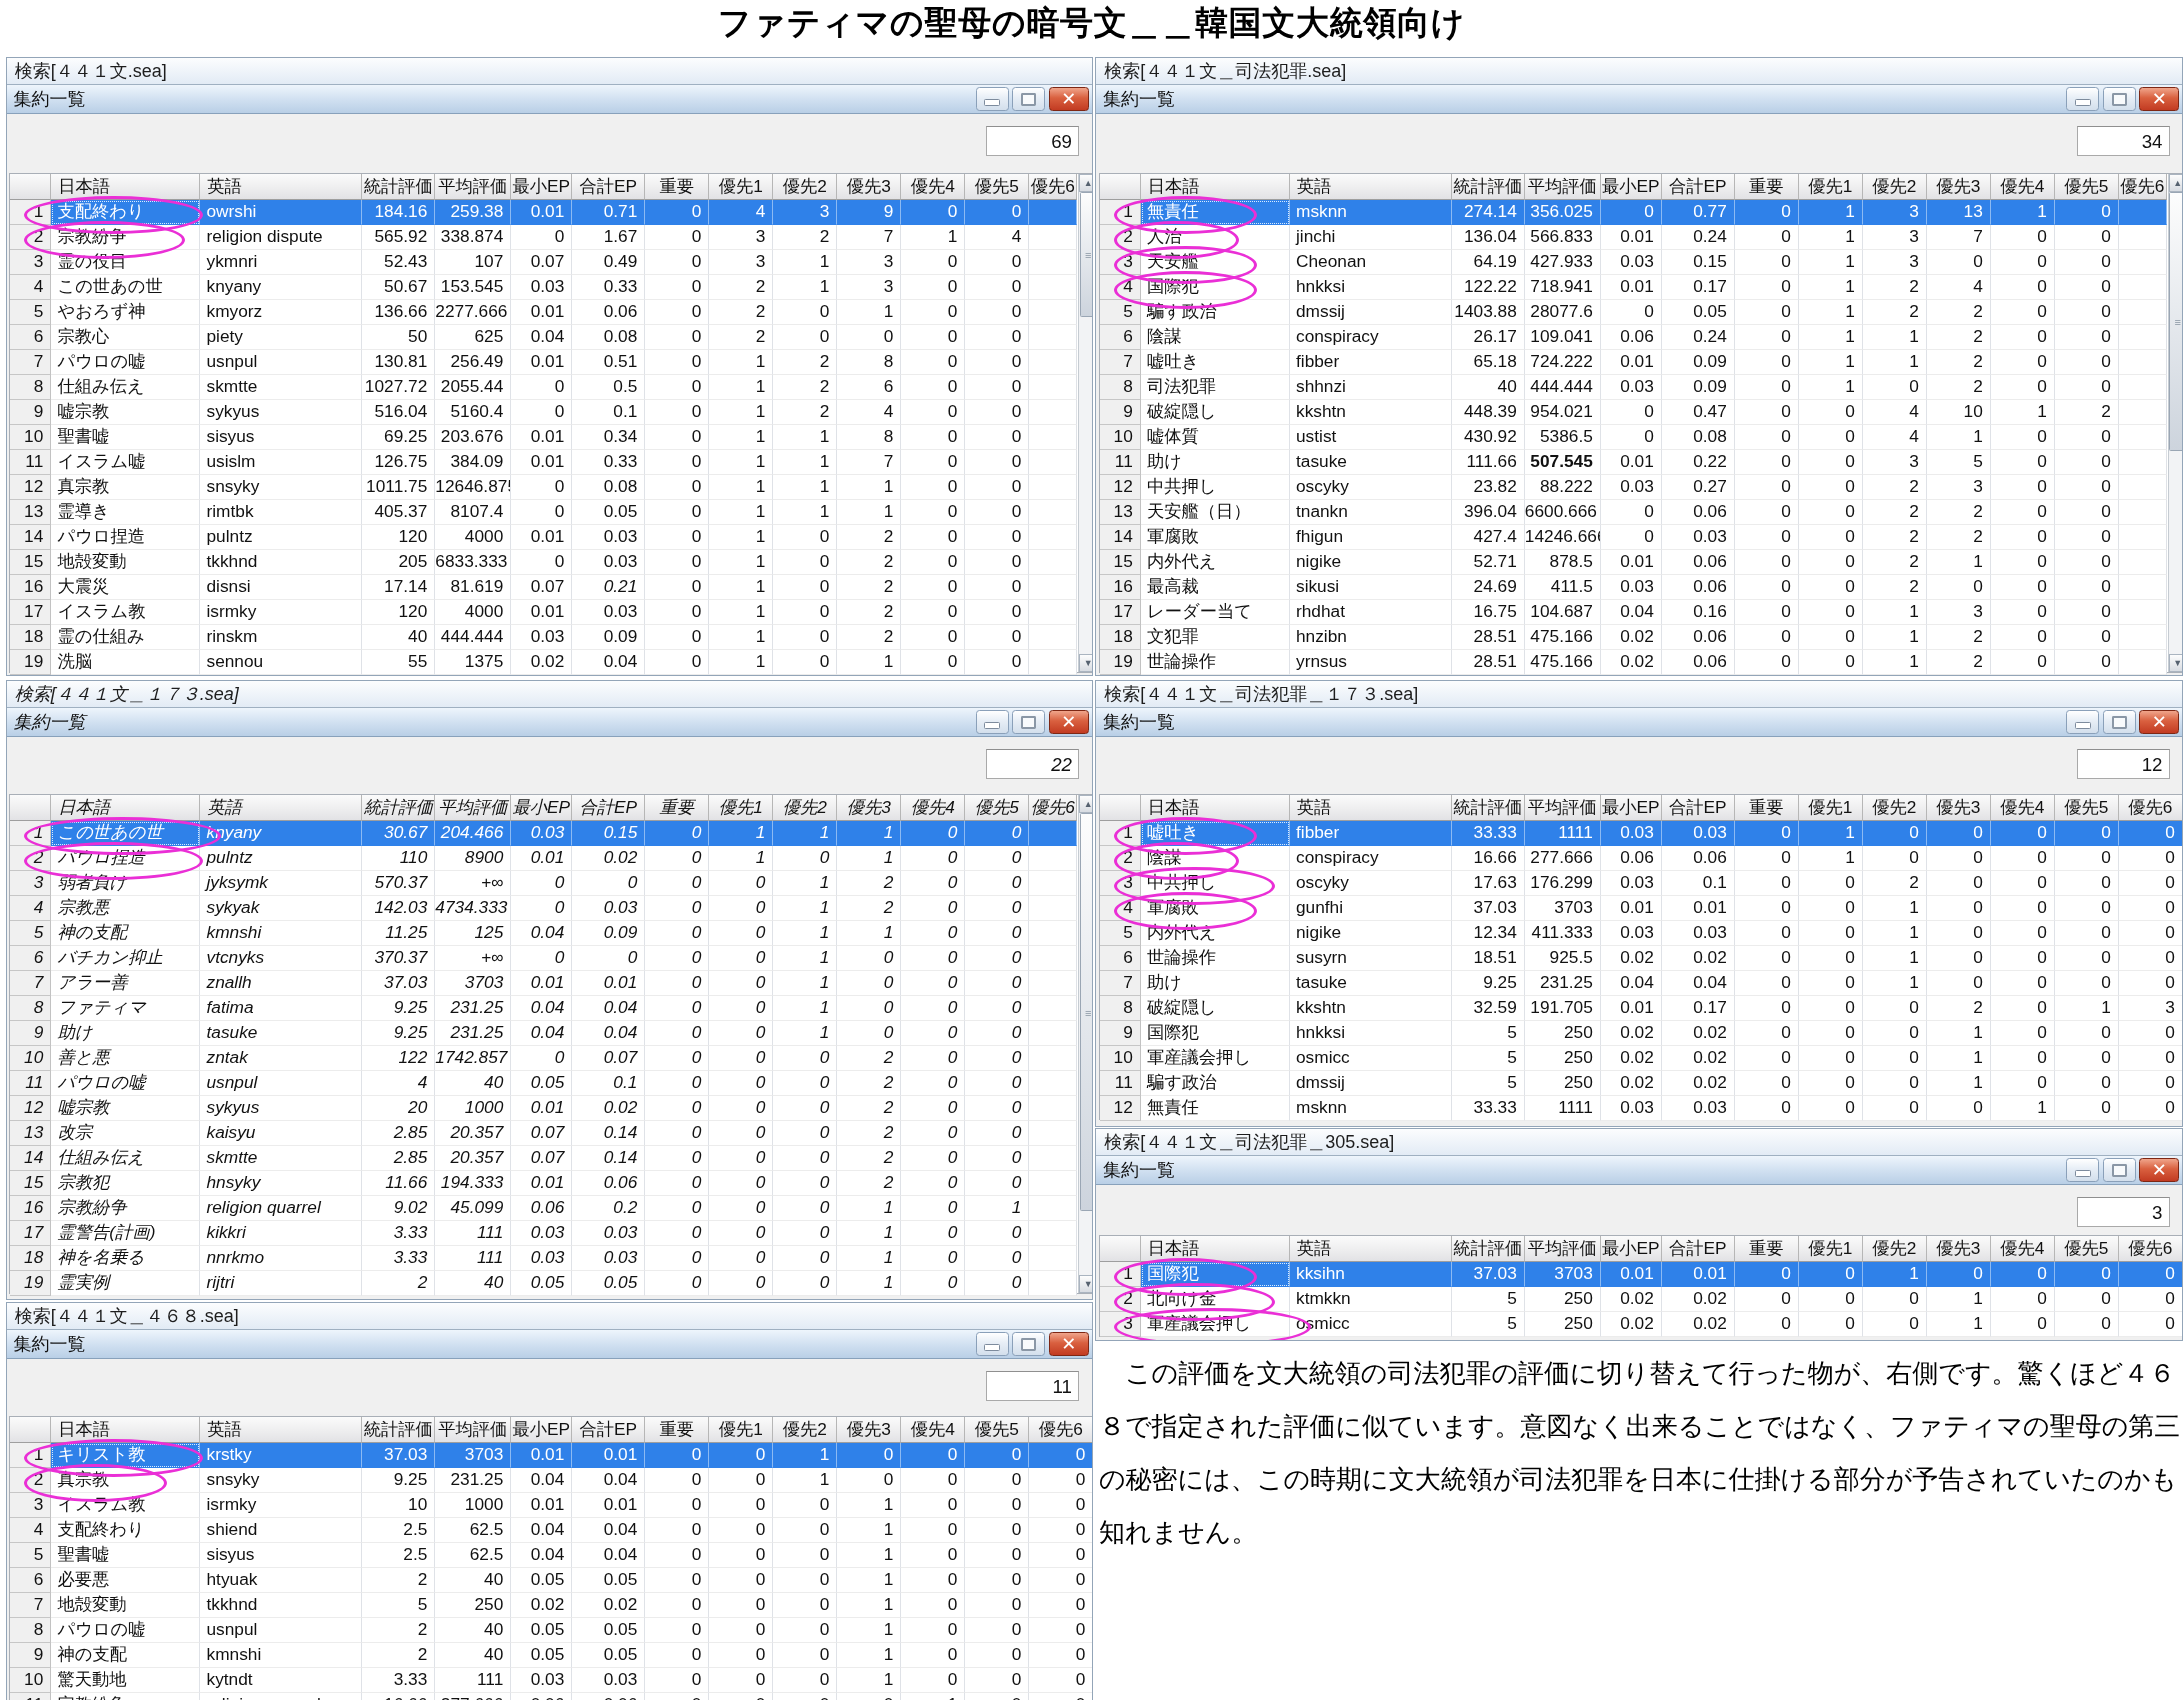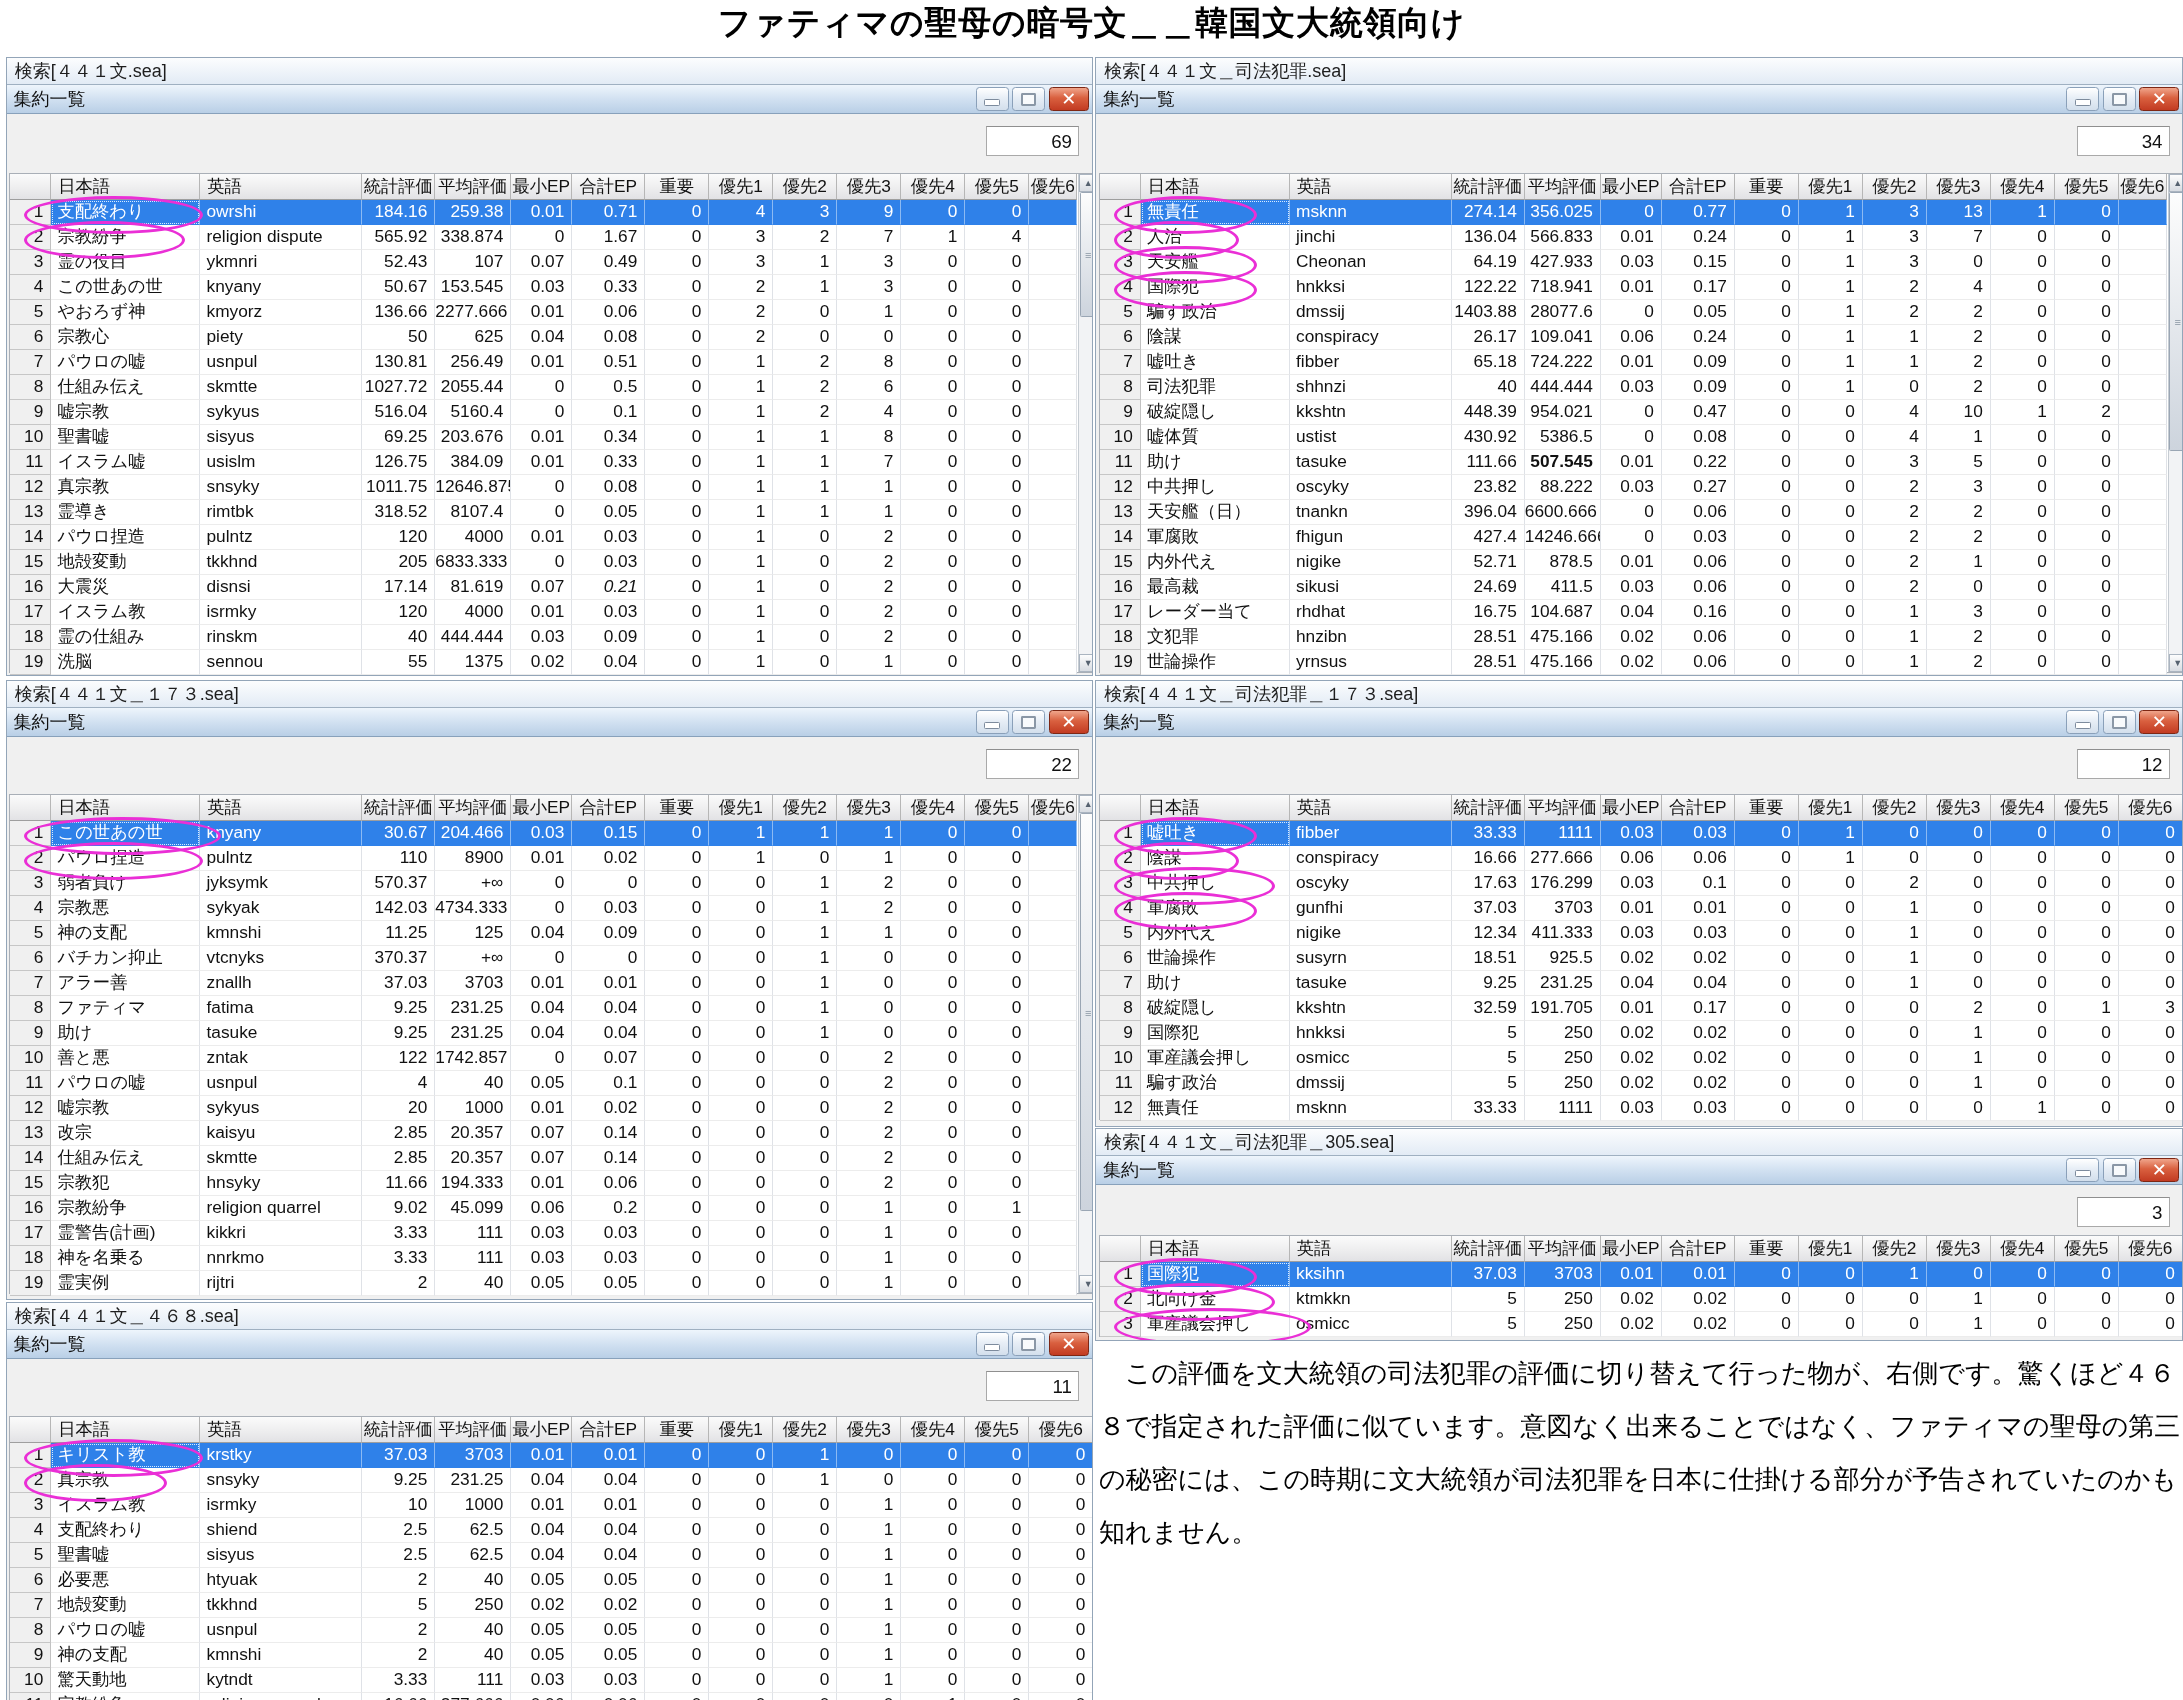--- a/index.html
+++ b/index.html
@@ -303,21 +303,21 @@
           <div class="cell c-val" style="width: 64px;">1</div>
           <div class="cell c-val" style="width: 64px;">1</div>
           <div class="cell c-val" style="width: 64px;">0</div>
           <div class="cell c-val" style="width: 64px;">0</div>
           <div class="cell c-val" style="width: 48px;"></div>
         </div>
         <div class="row">
           <div class="cell c-num" style="width: 41px;">13</div>
           <div class="cell c-jp" style="width: 149px;">霊導き</div>
           <div class="cell c-en" style="width: 162px;">rimtbk</div>
-          <div class="cell c-val" style="width: 73px;">318.52</div>
+          <div class="cell c-val" style="width: 73px;">405.37</div>
           <div class="cell c-val" style="width: 76px;">8107.4</div>
           <div class="cell c-val" style="width: 61px;">0</div>
           <div class="cell c-val" style="width: 73px;">0.05</div>
           <div class="cell c-val" style="width: 64px;">0</div>
           <div class="cell c-val" style="width: 64px;">1</div>
           <div class="cell c-val" style="width: 64px;">1</div>
           <div class="cell c-val" style="width: 64px;">1</div>
           <div class="cell c-val" style="width: 64px;">0</div>
           <div class="cell c-val" style="width: 64px;">0</div>
           <div class="cell c-val" style="width: 48px;"></div>
@@ -772,21 +772,21 @@
         <div class="circle" style="left: 14px; top: 72px; width: 137px;"></div>
         <div class="circle" style="left: 14px; top: 97px; width: 137px;"></div>
         <div class="vscroll" style="left: 1068px; height: 498px;">
           <div class="sb-btn sb-up">▲</div>
           <div class="sb-thumb" style="top:18px;height:259px;line-height:259px;">≡</div>
           <div class="sb-btn sb-down">▼</div>
         </div>
       </div>
     </div>
   </div>
-<div class="win" id="w2" style="left:5.5px;top:680px;width:1087px;height:620px;">
+<div class="win" id="w2" style="left:5.5px;top:680px;width:1087px;height:620px;font-style:italic;">
     <div class="outer-title">検索[４４１文＿１７３.sea]</div>
     <div class="titlebar">
       <span class="tb-title">集約一覧</span>
       <span class="btns">
         <span class="btn btn-min">
           <i></i>
         </span>
         <span class="btn btn-rest">
           <i></i>
         </span>

